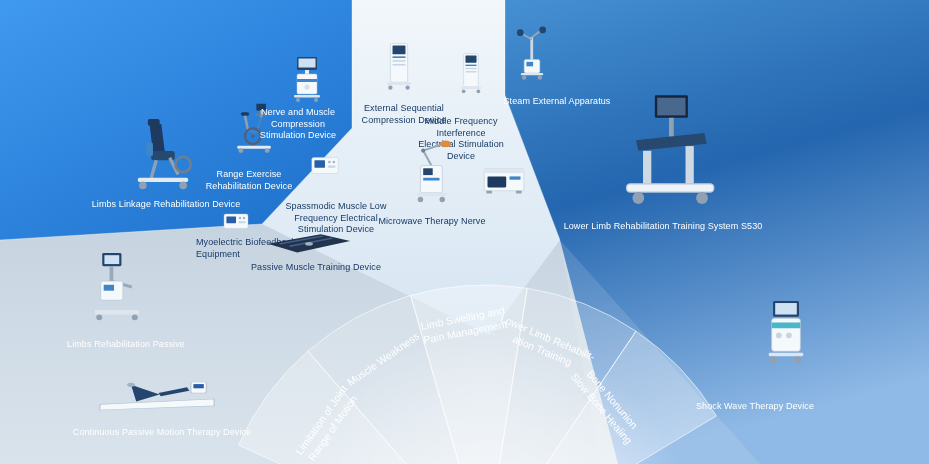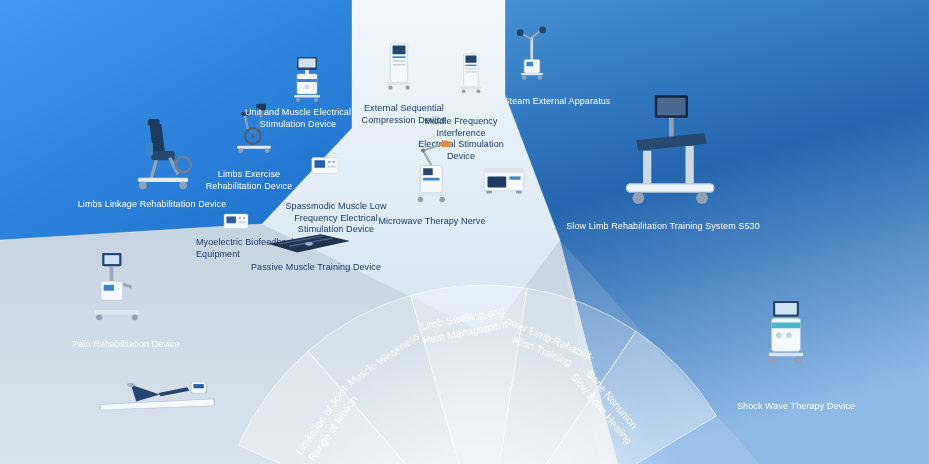--- a/index.html
+++ b/index.html
@@ -198,36 +198,36 @@
     <path d="M485,555 L410.6,295.4 A270,270 0 0 1 527.2,288.3 Z" fill="rgba(255,255,255,0.34)" stroke="rgba(255,255,255,0.6)"></path>
     <path d="M485,555 L527.2,288.3 A270,270 0 0 1 636.0,331.2 Z" fill="rgba(255,255,255,0.20)" stroke="rgba(255,255,255,0.6)"></path>
     <path d="M485,555 L636.0,331.2 A270,270 0 0 1 716.4,415.9 Z" fill="rgba(255,255,255,0.32)" stroke="rgba(255,255,255,0.6)"></path>
   </svg>
 
   <div class="device" style="left:112px;top:114px;width:102px;height:84px">
     <svg viewBox="0 0 100 100">
         <use href="#sym-recliner"></use>
       </svg>
   </div>
-  <div class="dev-label light" style="left:72px;top:199px;width:160px">Limbs Linkage Rehabilitation Device</div>
+  <div class="dev-label light" style="left:86px;top:199px;width:160px">Limbs Linkage Rehabilitation Device</div>
 
   <div class="device" style="left:224px;top:90px;width:60px;height:78px">
     <svg viewBox="0 0 100 100">
         <use href="#sym-bike"></use>
       </svg>
   </div>
-  <div class="dev-label light" style="left:190px;top:169px;width:118px">Limbs Exercise
+  <div class="dev-label light" style="left:190px;top:169px;width:118px">Range Exercise
 Rehabilitation Device</div>
 
   <div class="device" style="left:282px;top:48px;width:50px;height:62px">
     <svg viewBox="0 0 100 100">
         <use href="#sym-cart-monitor"></use>
       </svg>
   </div>
-  <div class="dev-label light" style="left:242px;top:107px;width:112px">Unit and Muscle Electrical
+  <div class="dev-label light" style="left:242px;top:107px;width:112px">Nerve and Muscle Compression
 Stimulation Device</div>
 
   <div class="device" style="left:372px;top:28px;width:54px;height:74px">
     <svg viewBox="0 0 100 100">
         <use href="#sym-tower-unit"></use>
       </svg>
   </div>
   <div class="dev-label dark" style="left:344px;top:103px;width:120px">External Sequential
 Compression Device</div>
 
@@ -281,41 +281,42 @@
     <svg viewBox="0 0 100 100">
         <use href="#sym-wax-box"></use>
       </svg>
   </div>
 
   <div class="device" style="left:610px;top:86px;width:118px;height:132px">
     <svg viewBox="0 0 100 100">
         <use href="#sym-trainer"></use>
       </svg>
   </div>
-  <div class="dev-label light" style="left:553px;top:221px;width:220px">Slow Limb Rehabilitation Training System S530</div>
+  <div class="dev-label light" style="left:553px;top:221px;width:220px">Lower Limb Rehabilitation Training System S530</div>
 
   <div class="device" style="left:80px;top:238px;width:74px;height:98px">
     <svg viewBox="0 0 100 100">
         <use href="#sym-frame-unit"></use>
       </svg>
   </div>
-  <div class="dev-label light" style="left:56px;top:339px;width:140px">Pain Rehabilitation Device</div>
+  <div class="dev-label light" style="left:56px;top:339px;width:140px">Limbs Rehabilitation Passive</div>
 
   <div class="device" style="left:92px;top:354px;width:130px;height:70px">
     <svg viewBox="0 0 100 100" preserveAspectRatio="none">
         <use href="#sym-cpm"></use>
       </svg>
   </div>
+  <div class="dev-label light" style="left:72px;top:427px;width:180px">Continuous Passive Motion Therapy Device</div>
 
   <div class="device" style="left:750px;top:280px;width:72px;height:108px">
     <svg viewBox="0 0 100 100">
         <use href="#sym-shock-cart"></use>
       </svg>
   </div>
-  <div class="dev-label light" style="left:716px;top:401px;width:160px">Shock Wave Therapy Device</div>
+  <div class="dev-label light" style="left:675px;top:401px;width:160px">Shock Wave Therapy Device</div>
 
   <div class="fan-label" style="left:327px;top:424px;transform:translate(-50%,-50%) rotate(-55deg)">Limitation of Joint
 Range of Motion</div>
   <div class="fan-label" style="left:383px;top:359px;transform:translate(-50%,-50%) rotate(-35deg)">Muscle Weakness</div>
   <div class="fan-label" style="left:464px;top:325px;transform:translate(-50%,-50%) rotate(-11deg)">Limb Swelling and
 Pain Management</div>
   <div class="fan-label" style="left:545px;top:344px;transform:translate(-50%,-50%) rotate(23deg)">Lower Limb Rehabilit-
 ation Training</div>
   <div class="fan-label" style="left:607px;top:404px;transform:translate(-50%,-50%) rotate(50deg)">Bone Nonunion
 Slow Bone Healing</div>

